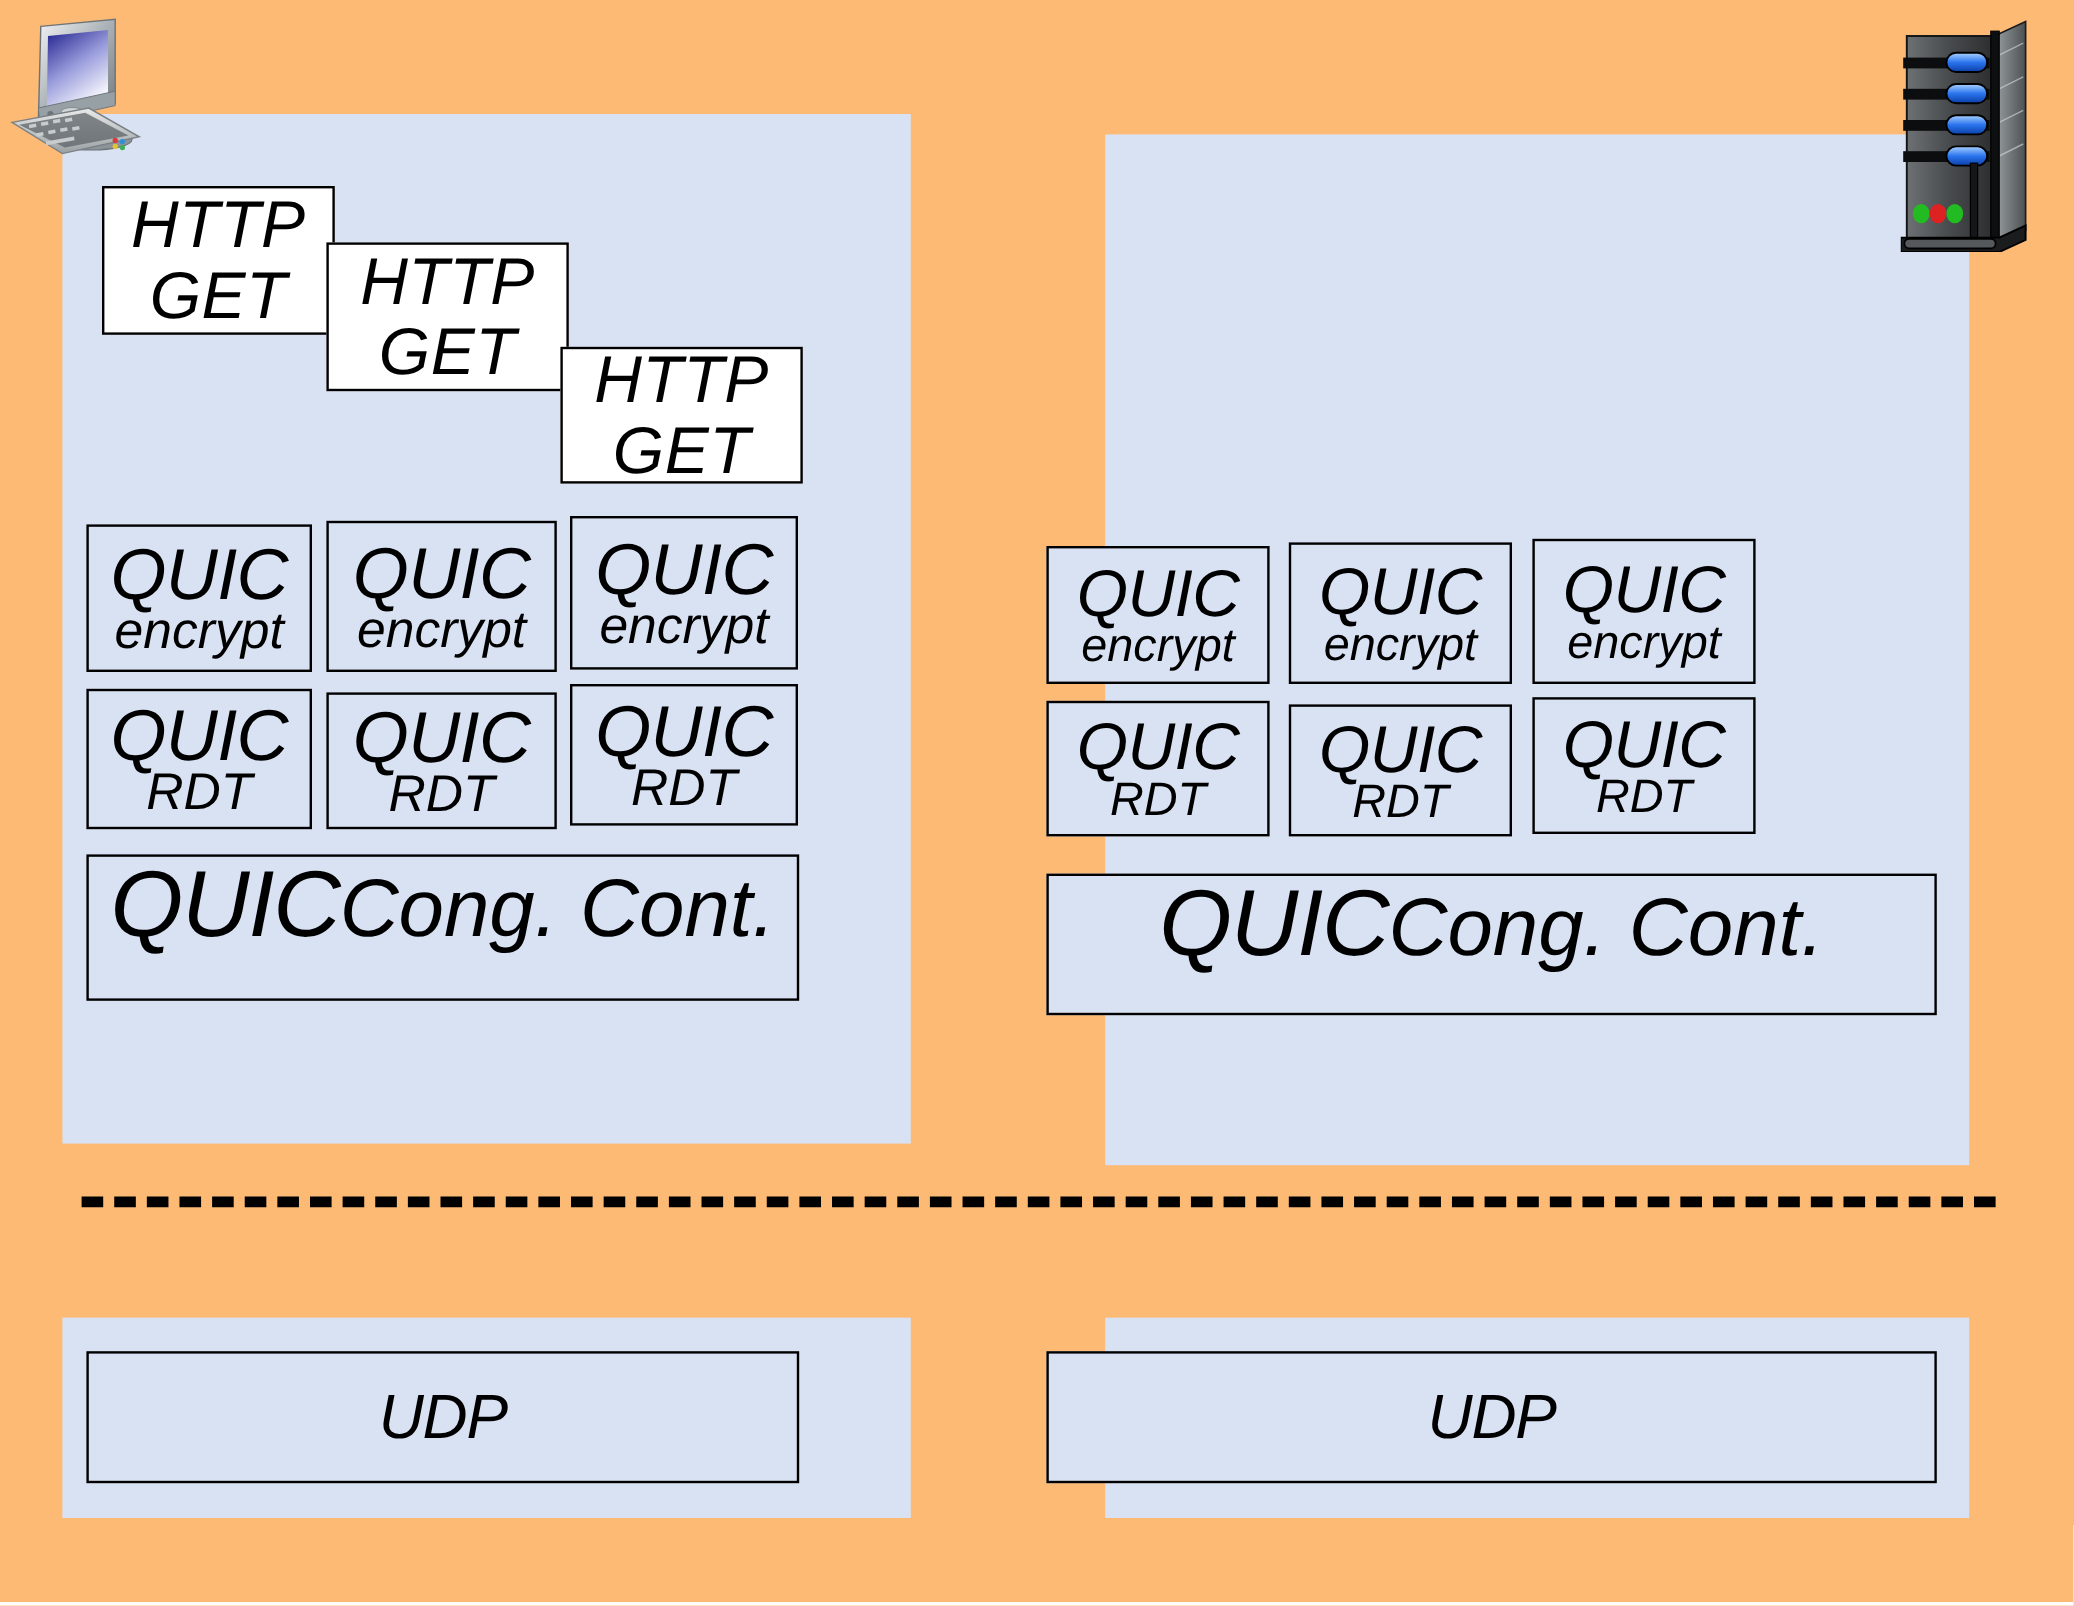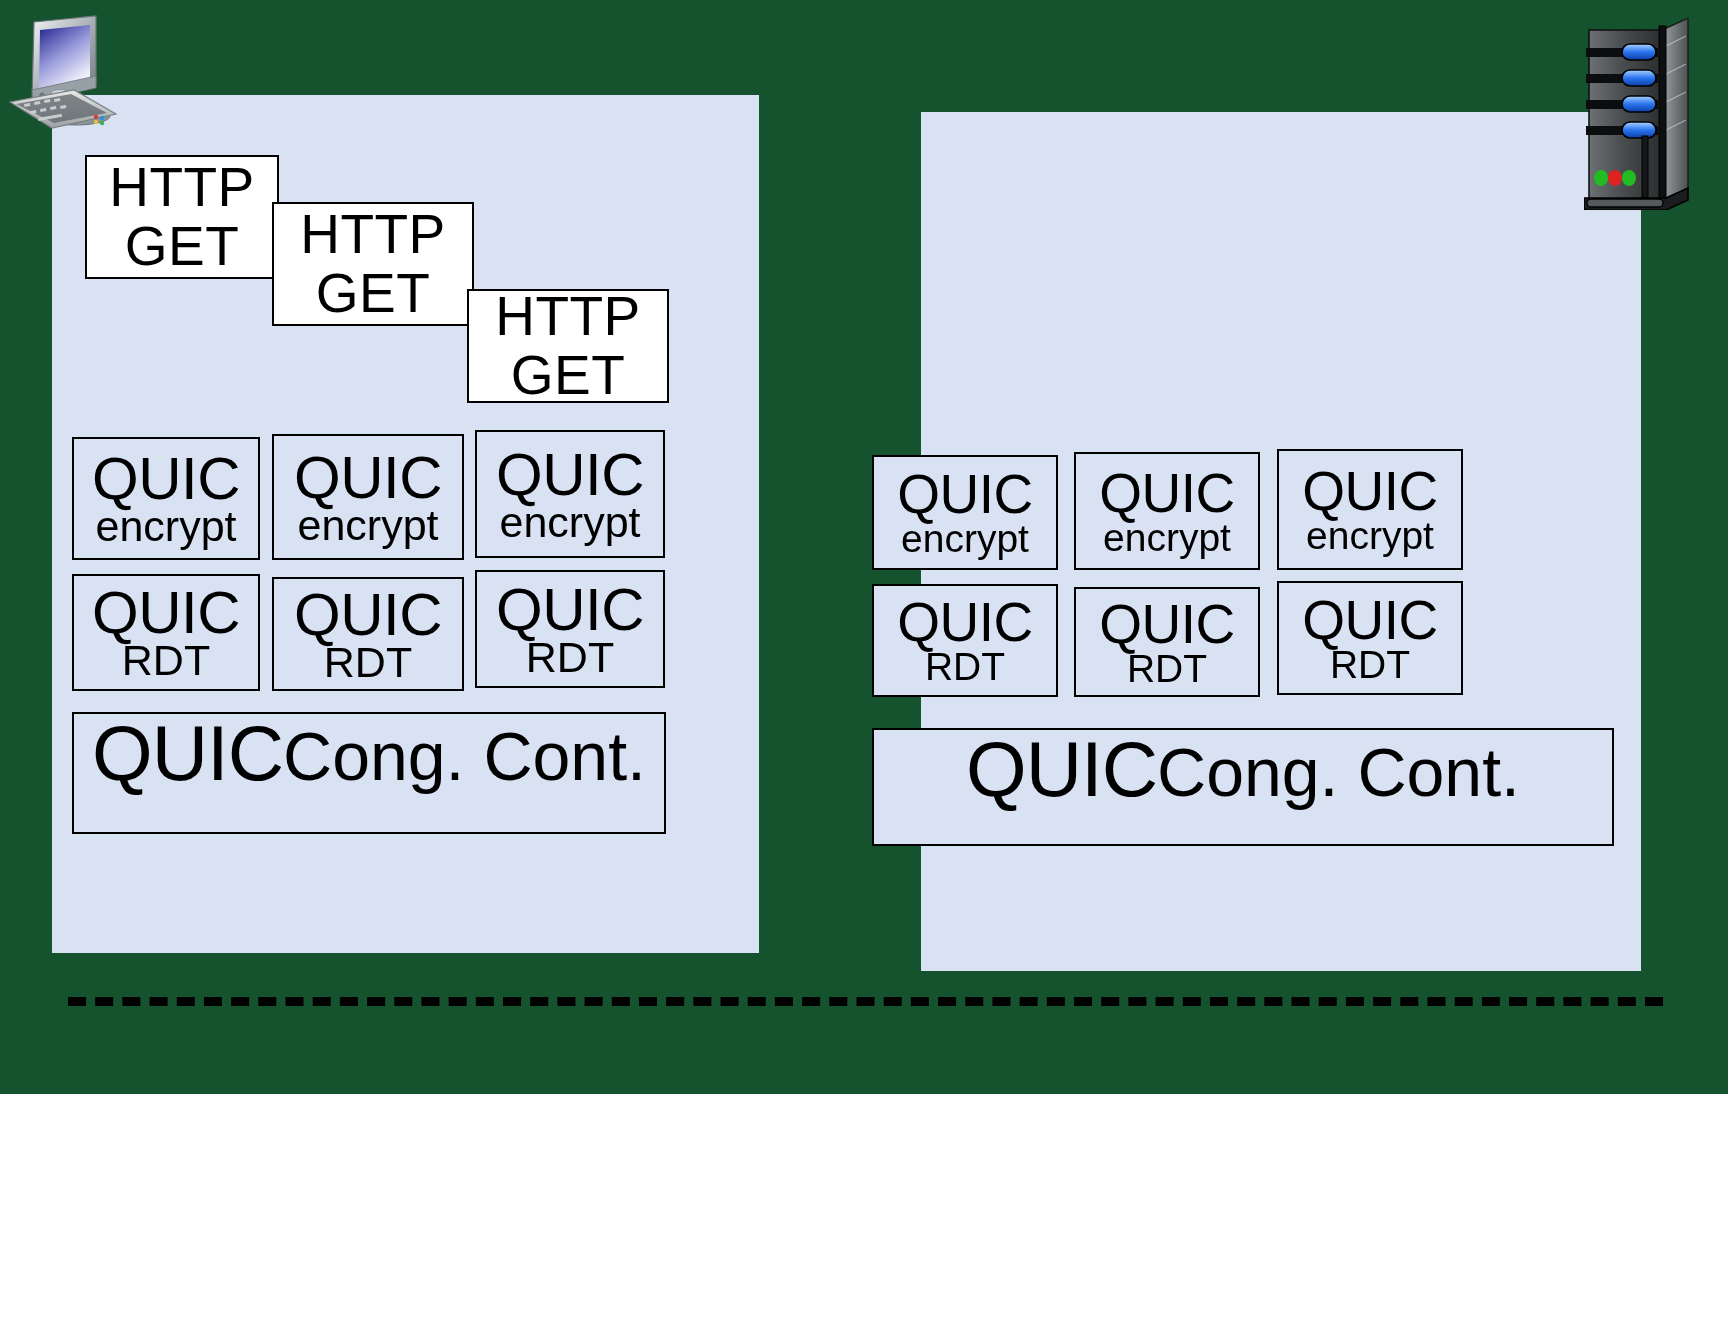--- a/index.html
+++ b/index.html
@@ -6,23 +6,24 @@
     margin: 0;
     padding: 0;
     background: #ffffff;
   }
   body {
     font-family: "Liberation Sans", sans-serif;
   }
   #canvas {
     position: relative;
     width: 1728px;
-    height: 1094px;
-    background: #14532d;
+    height: 1335px;
+    background: #fdba74;
     overflow: hidden;
+    font-style: italic;
   }
 
   
   .panel {
     position: absolute;
     background: #d9e2f3;
   }
 
   
   .box {

